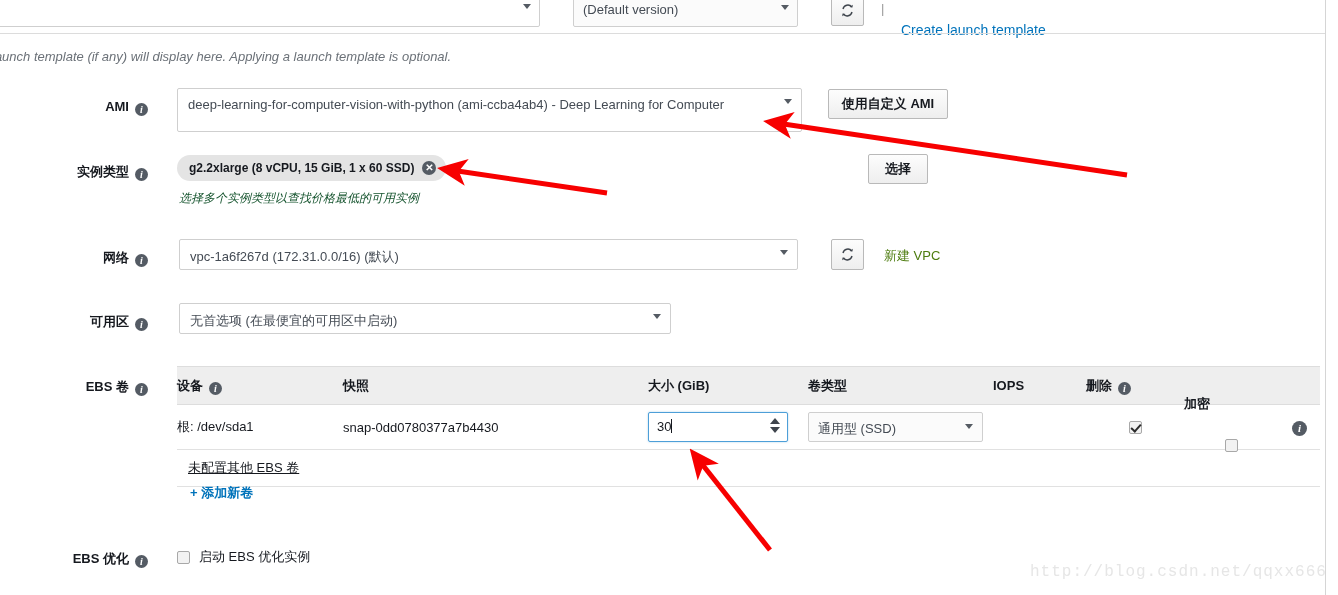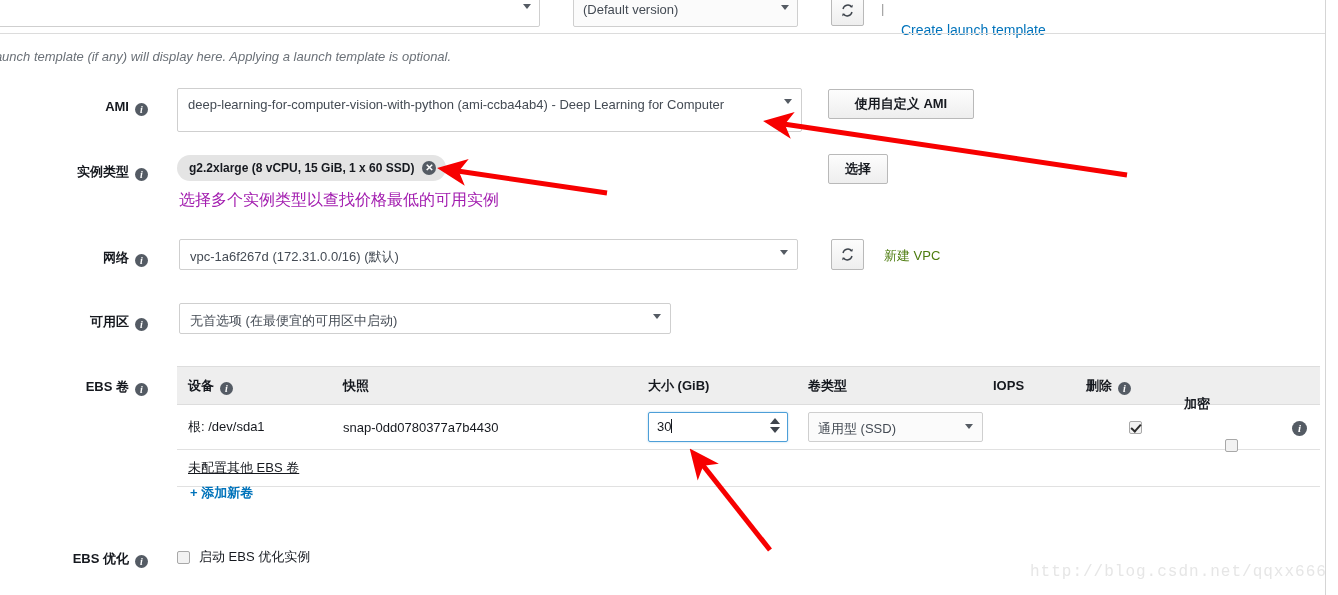--- a/index.html
+++ b/index.html
@@ -195,22 +195,23 @@
     background: #545b64;
     color: #ffffff;
     font-size: 10px;
     line-height: 14px;
     text-align: center;
     margin-left: 8px;
     font-weight: bold;
   }
   .sub-hint {
     position: absolute;
-    font-size: 16px;
-    color: #a21caf;
+    font-style: italic;
+    font-size: 12px;
+    color: #14532d;
     white-space: nowrap;
   }
   .blue-link {
     color: #4d7c0f;
     font-size: 13px;
     white-space: nowrap;
   }
 
   
   .ebs-table {
@@ -230,21 +231,21 @@
     color: #16191f;
   }
   .ebs-row {
     display: flex;
     align-items: center;
     height: 44px;
     border-bottom: 1px solid #e1e1e1;
     font-size: 13px;
     color: #16191f;
   }
-  .c-dev    { width: 166px; padding-left: 11px; box-sizing: border-box; }
+  .c-dev    { width: 166px; box-sizing: border-box; }
   .c-snap   { width: 305px; box-sizing: border-box; }
   .c-size   { width: 160px; box-sizing: border-box; }
   .c-type   { width: 185px; box-sizing: border-box; }
   .c-iops   { width: 93px;  box-sizing: border-box; }
   .c-del    { width: 98px;  box-sizing: border-box; }
   .c-enc    { width: 95px;  box-sizing: border-box; margin-top: 36px; }
   .c-info   { width: 41px;  box-sizing: border-box; text-align: center; }
   .c-del.cell, .c-enc.cell { text-align: center; }
 
   .num-input {
@@ -395,33 +396,33 @@
   <div class="strip-divider"></div>
   <div class="hint-text">launch template (if any) will display here. Applying a launch template is optional.</div>
 
   <div class="label" style="left:8px; top:99px;">
     <span>AMI</span><span class="info-icon">i</span>
   </div>
   <div class="select-box" style="left:177px; top:88px; width:625px; height:44px;">
     <span>deep-learning-for-computer-vision-with-python (ami-ccba4ab4) - Deep Learning for Computer</span>
     <span class="caret"></span>
   </div>
-  <div class="gray-btn" style="left:828px; top:89px; width:146px; height:30px;">
+  <div class="gray-btn" style="left:828px; top:89px; width:120px; height:30px;">
     <span>使用自定义 AMI</span>
   </div>
 
   <div class="label" style="left:8px; top:163px;">
     <span>实例类型</span><span class="info-icon">i</span>
   </div>
   <div class="pill" style="left:177px; top:155px;">
     <span>g2.2xlarge (8 vCPU, 15 GiB, 1 x 60 SSD)</span>
     <span class="pill-x">✕</span>
   </div>
   <div class="sub-hint" style="left:179px; top:190px;">选择多个实例类型以查找价格最低的可用实例</div>
-  <div class="gray-btn" style="left:828px; top:154px; width:60px; height:30px;">
+  <div class="gray-btn" style="left:868px; top:154px; width:60px; height:30px;">
     <span>选择</span>
   </div>
 
   <div class="label" style="left:8px; top:249px;">
     <span>网络</span><span class="info-icon">i</span>
   </div>
   <div class="select-box" style="left:179px; top:239px; width:619px; height:31px;">
     <span>vpc-1a6f267d (172.31.0.0/16) (默认)</span>
     <span class="caret"></span>
   </div>

